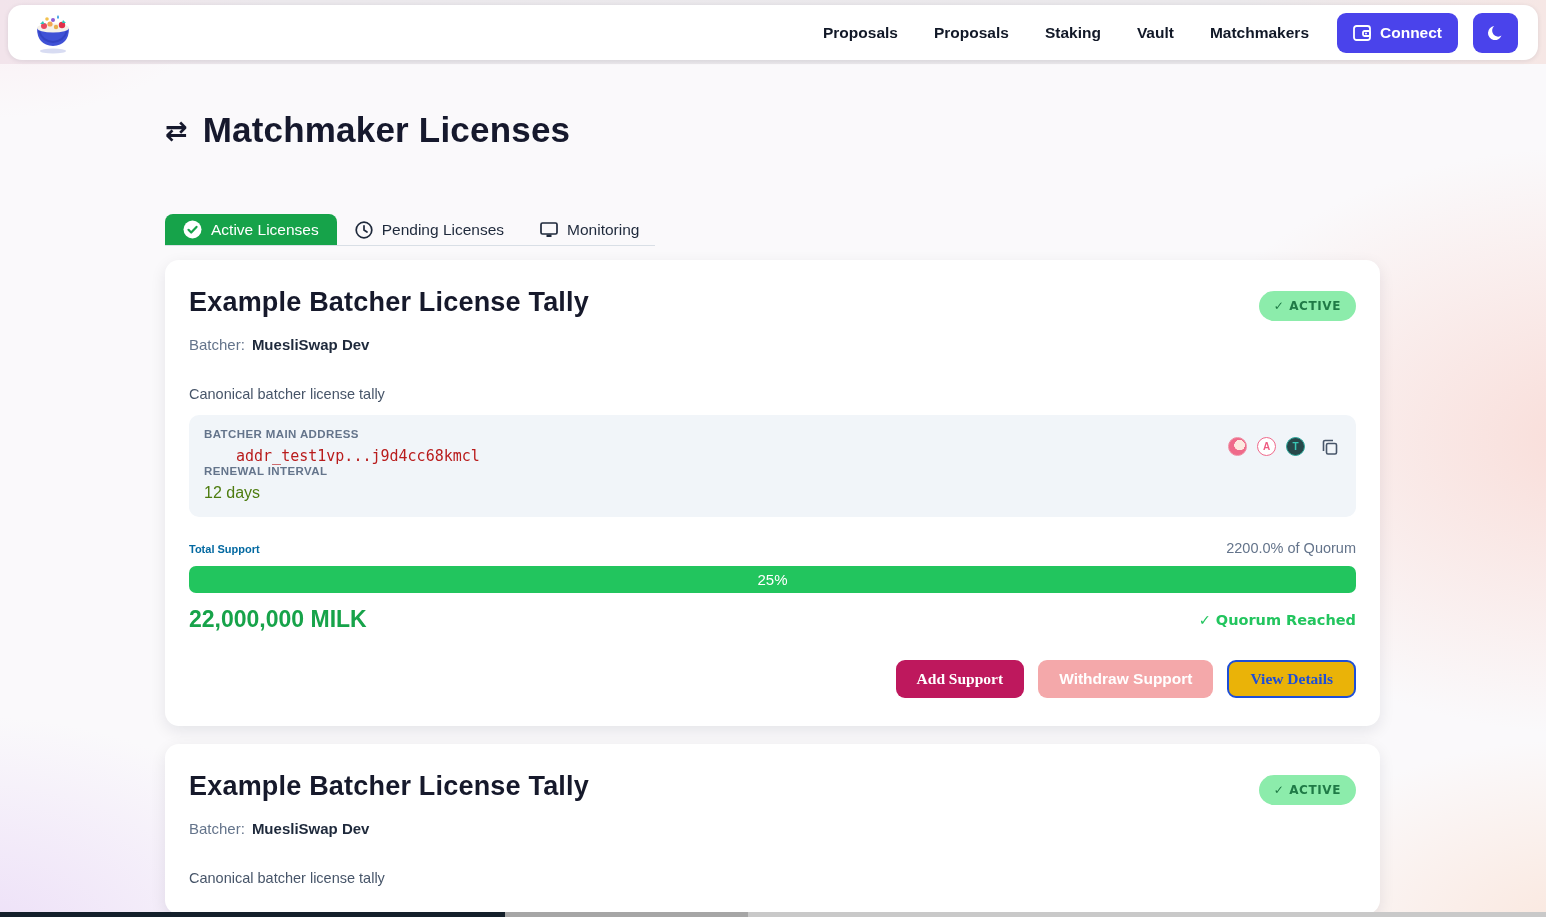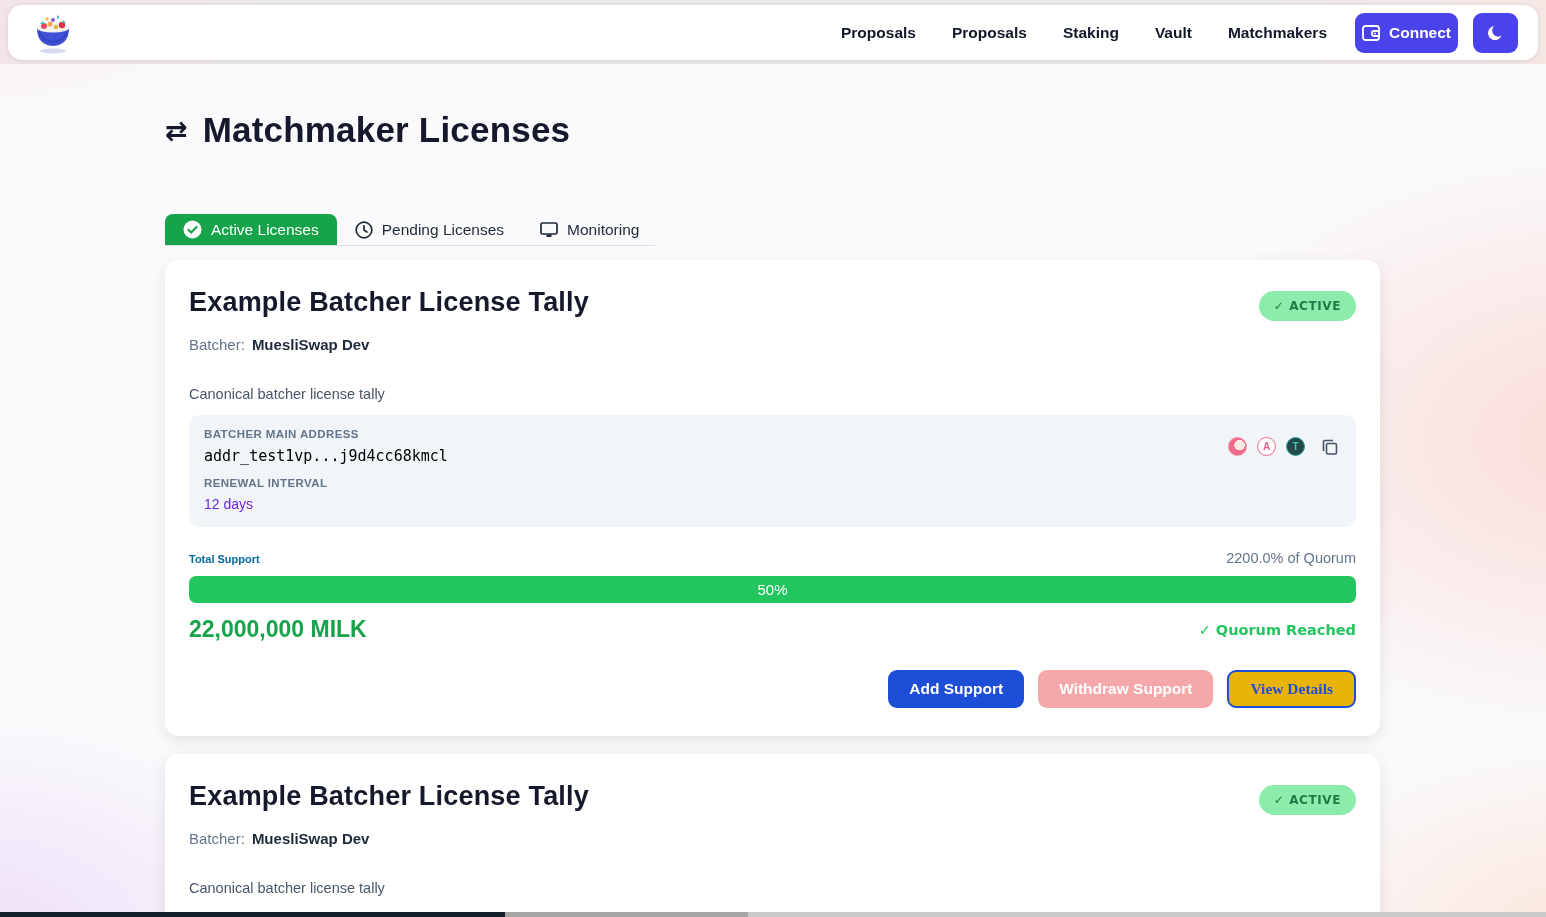--- a/index.html
+++ b/index.html
@@ -28,21 +28,21 @@
     position:absolute; top:5px; left:8px; right:8px; height:55px;
     background:#ffffff; border-radius:14px;
     box-shadow:0 1px 5px rgba(15,23,42,.10);
     display:flex; align-items:center; padding:0 20px 0 22px; z-index:10;
   }
   .logo { width:46px; height:44px; display:flex; align-items:center; }
   .nav-links { margin-left:auto; display:flex; gap:36px; align-items:center; }
   .nav-link { font-size:15.5px; font-weight:700; color:#111827; cursor:pointer; white-space:nowrap; }
   .connect-btn {
     margin-left:28px; background:#4a43eb; color:#fff; border:none; cursor:pointer;
-    height:40px; padding:0 7px; border-radius:9px; display:flex; align-items:center; gap:9px;
+    height:40px; padding:0 16px; border-radius:9px; display:flex; align-items:center; gap:9px;
     font-size:15.5px; font-weight:700; font-family:inherit;
   }
   .theme-btn {
     margin-left:15px; background:#4a43eb; border:none; cursor:pointer;
     width:45px; height:40px; border-radius:9px; display:flex; align-items:center; justify-content:center;
   }
 
   
   .main { position:absolute; left:165px; top:110px; width:1215px; }
   .page-title { display:flex; align-items:center; gap:15px; }
@@ -72,23 +72,23 @@
   .badge {
     background:#8cecab; color:#1f7a46; font-size:12px; font-weight:800; letter-spacing:.6px;
     padding:8px 15px; border-radius:999px; margin-top:4px; white-space:nowrap;
   }
   .batcher-row { margin-top:15px; font-size:15px; color:#64748b; }
   .batcher-row b { color:#1e293b; font-weight:700; margin-left:7px; }
   .desc { margin-top:33px; font-size:14.5px; color:#475569; }
 
   .info-box { margin-top:13px; background:#f1f5f9; border-radius:10px; padding:13px 15px 15px 15px; position:relative; }
   .info-label { font-size:11.5px; color:#64748b; font-weight:600; letter-spacing:.4px; }
-  .info-label.second { margin-top:12px; }
-  .mono-value { font-family:"DejaVu Sans Mono", monospace; font-size:15px; color:#000000; margin-top:7px; }
-  .plain-value { font-size:14px; color:#6d28d9; margin-top:7px; }
+  .info-label.second { margin-top:0; }
+  .mono-value { font-family:"DejaVu Sans Mono", monospace; font-size:15px; color:#b91c1c; margin-top:7px;margin-left:32px; }
+  .plain-value { font-size:16px; color:#4d7c0f; margin-top:7px; }
 
   .explorer-icons { position:absolute; top:22px; right:18px; display:flex; gap:10px; align-items:center; }
   .circle-ic {
     width:19px; height:19px; border-radius:50%; display:flex; align-items:center; justify-content:center;
     font-size:10px; font-weight:700; cursor:pointer;
   }
   .ic-cexplorer { background:radial-gradient(circle at 62% 42%, #fde9df 0 36%, #ef6a8a 37% 100%); border:1px solid #ef8ba0; }
   .ic-adastat  { border:1.5px solid #f06a8c; color:#ee5c82; background:#fff; }
   .ic-taptools { background:#27484a; color:#39c6b5; border:1.5px solid #2aa79a; }
   .copy-btn { background:none; border:none; cursor:pointer; margin-left:7px; padding:0; display:flex; }
@@ -104,21 +104,21 @@
   }
   .amount-row { margin-top:13px; display:flex; justify-content:space-between; align-items:center; }
   .amount { color:#17a34a; font-weight:800; font-size:23px; }
   .quorum-reached { color:#22c55e; font-weight:700; font-size:14.5px; }
 
   .btn-row { margin-top:27px; display:flex; justify-content:flex-end; gap:14px; }
   .btn {
     height:38px; border-radius:9px; font-weight:700; font-size:15.5px; padding:0 21px;
     display:flex; align-items:center; border:none; cursor:pointer; font-family:inherit;
   }
-  .btn-add { background:#1d4ed8; color:#ffffff; }
+  .btn-add { background:#be185d; color:#ffffff;font-family:Liberation Serif, serif; }
   .btn-withdraw { background:#f4a8aa; color:#ffffff; }
   .btn-view { background:#eab308; border:2px solid #1d4ed8; color:#1d4ed8;font-family:Liberation Serif, serif; }
 
   
   .hscroll { position:absolute; bottom:0; left:0; right:0; height:5px; display:flex; z-index:20; }
   .hscroll .thumb { width:505px; background:#14202b; }
   .hscroll .mid { width:243px; background:#a6a6a6; }
   .hscroll .rest { flex:1; background:#c9c9c9; }
 </style>
 </head>
@@ -230,21 +230,21 @@
         </button>
       </div>
     </div>
 
     <div class="support-row">
       <span class="support-label">Total Support</span>
       <span class="quorum-text">2200.0% of Quorum</span>
     </div>
 
     <div class="progress">
-      <span>50%</span>
+      <span>25%</span>
     </div>
 
     <div class="amount-row">
       <span class="amount">22,000,000 MILK</span>
       <span class="quorum-reached glyph">✓ Quorum Reached</span>
     </div>
 
     <div class="btn-row">
       <button class="btn btn-add">Add Support</button>
       <button class="btn btn-withdraw">Withdraw Support</button>

